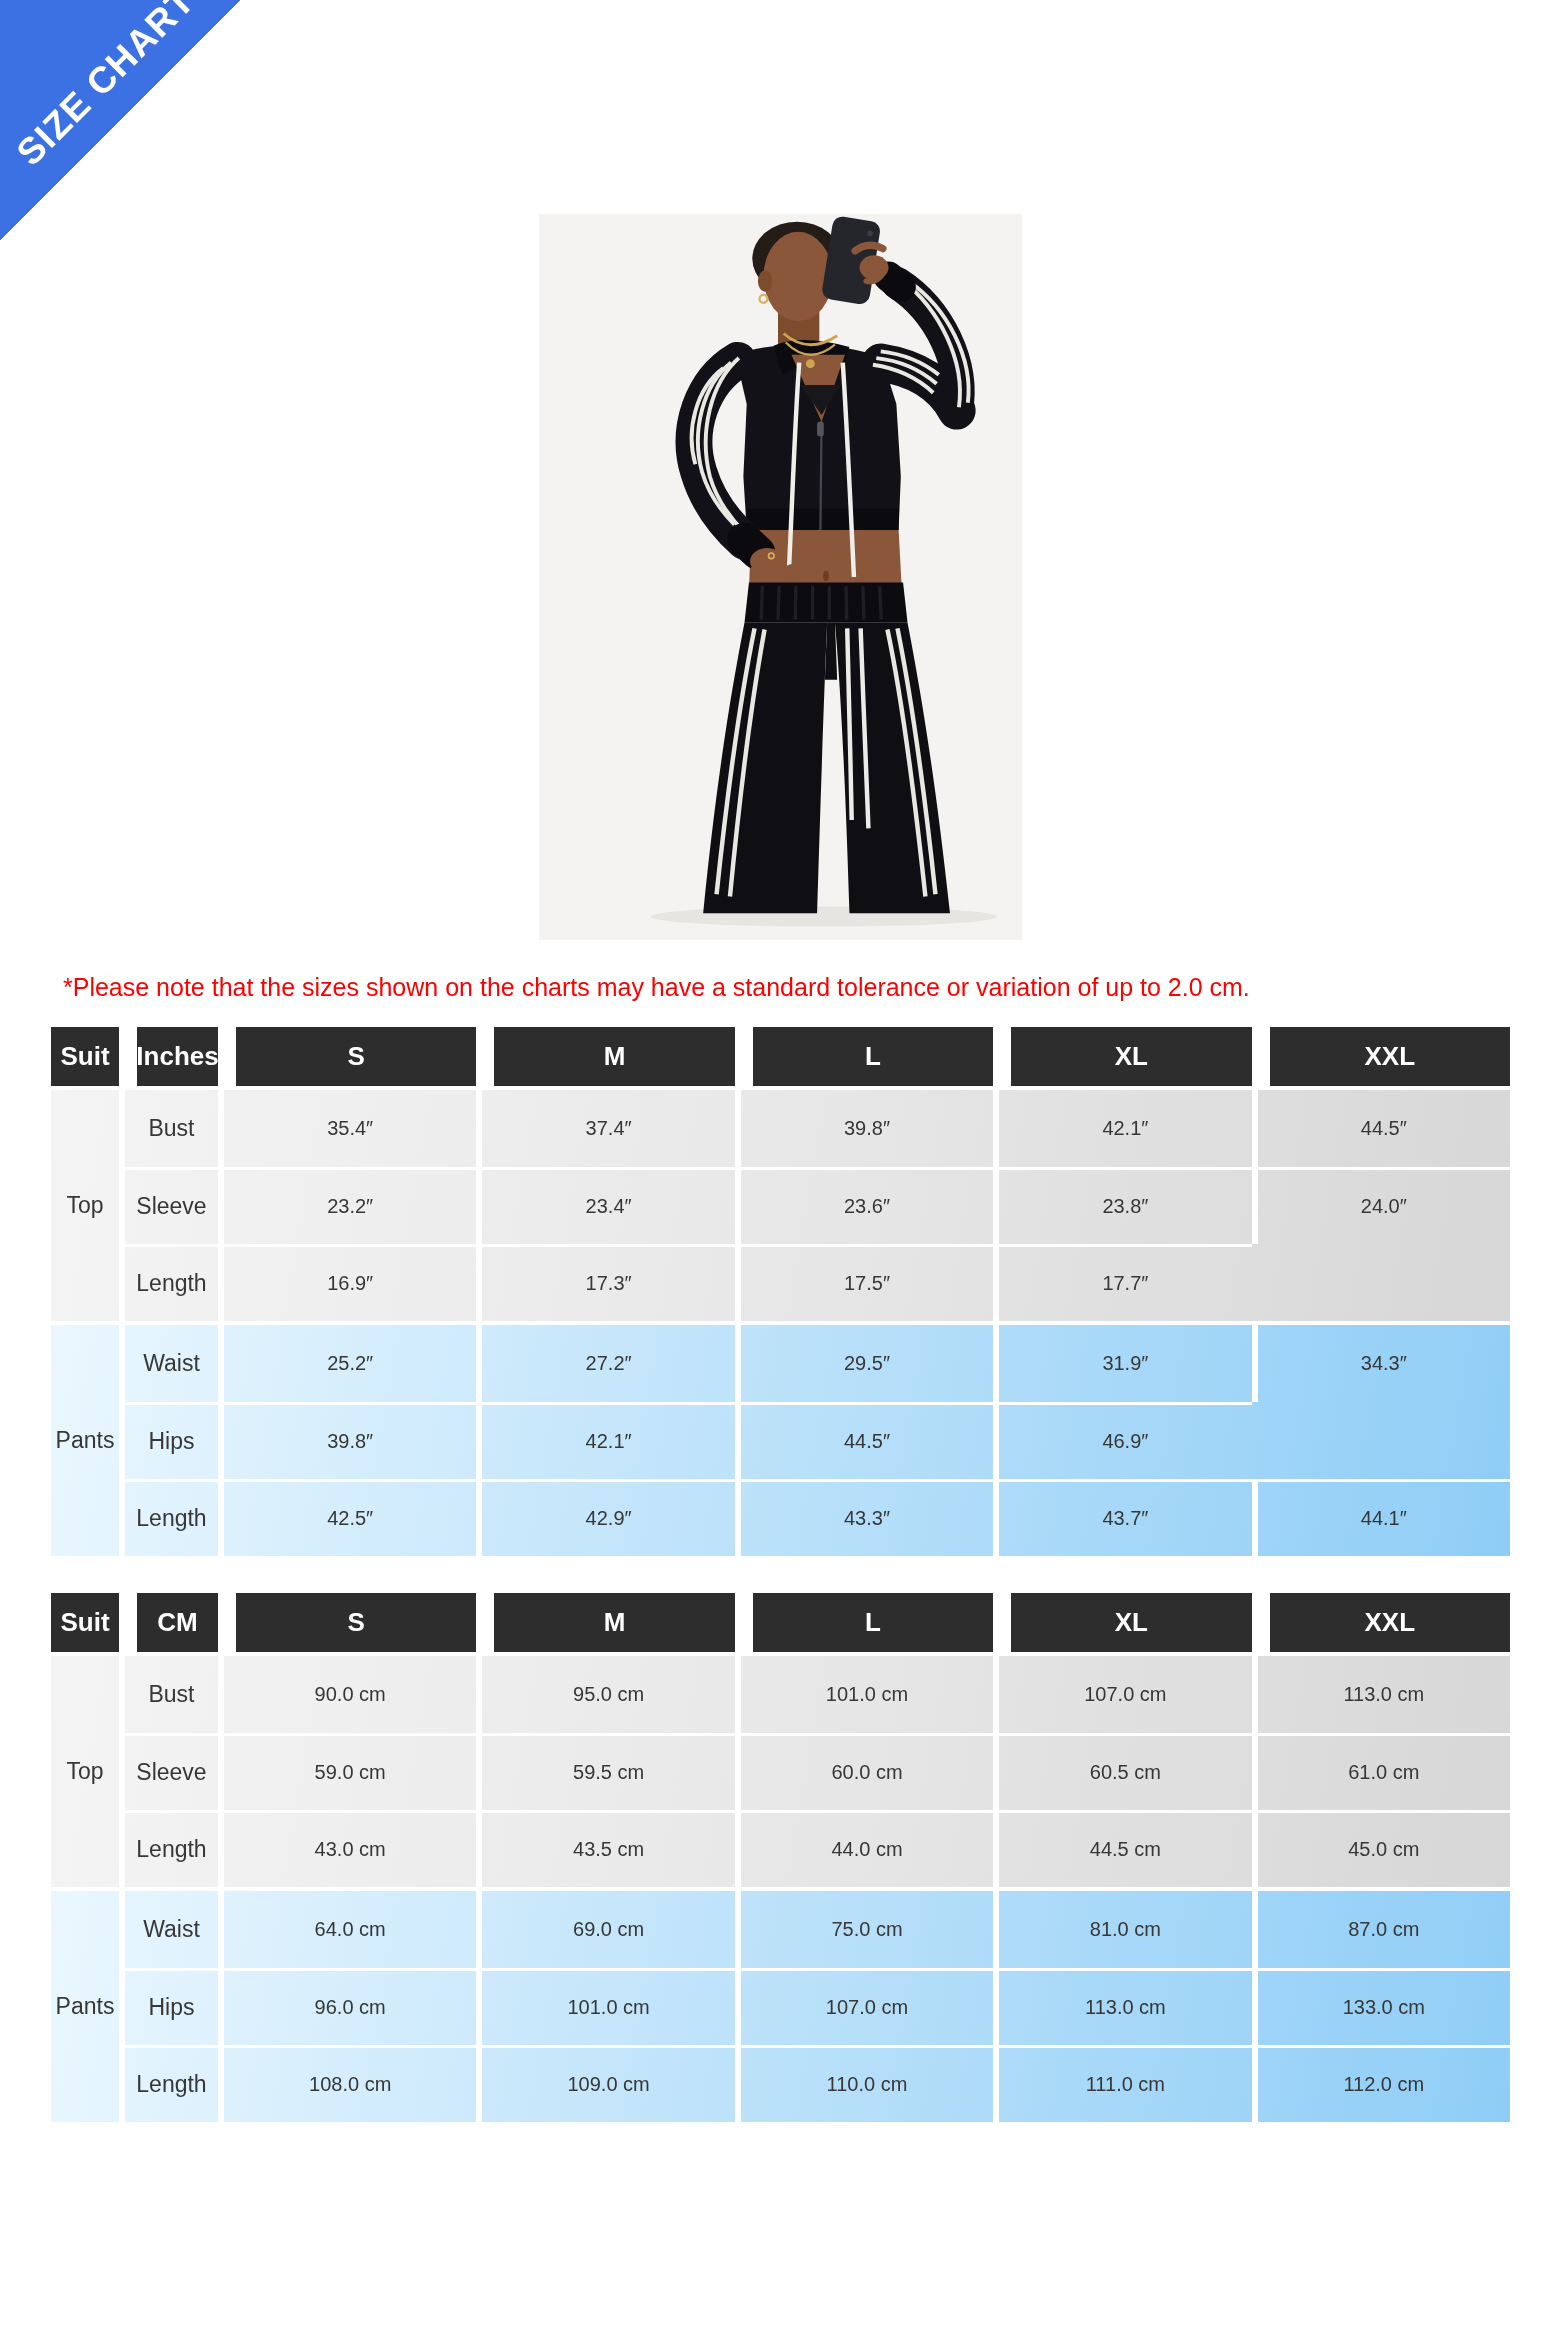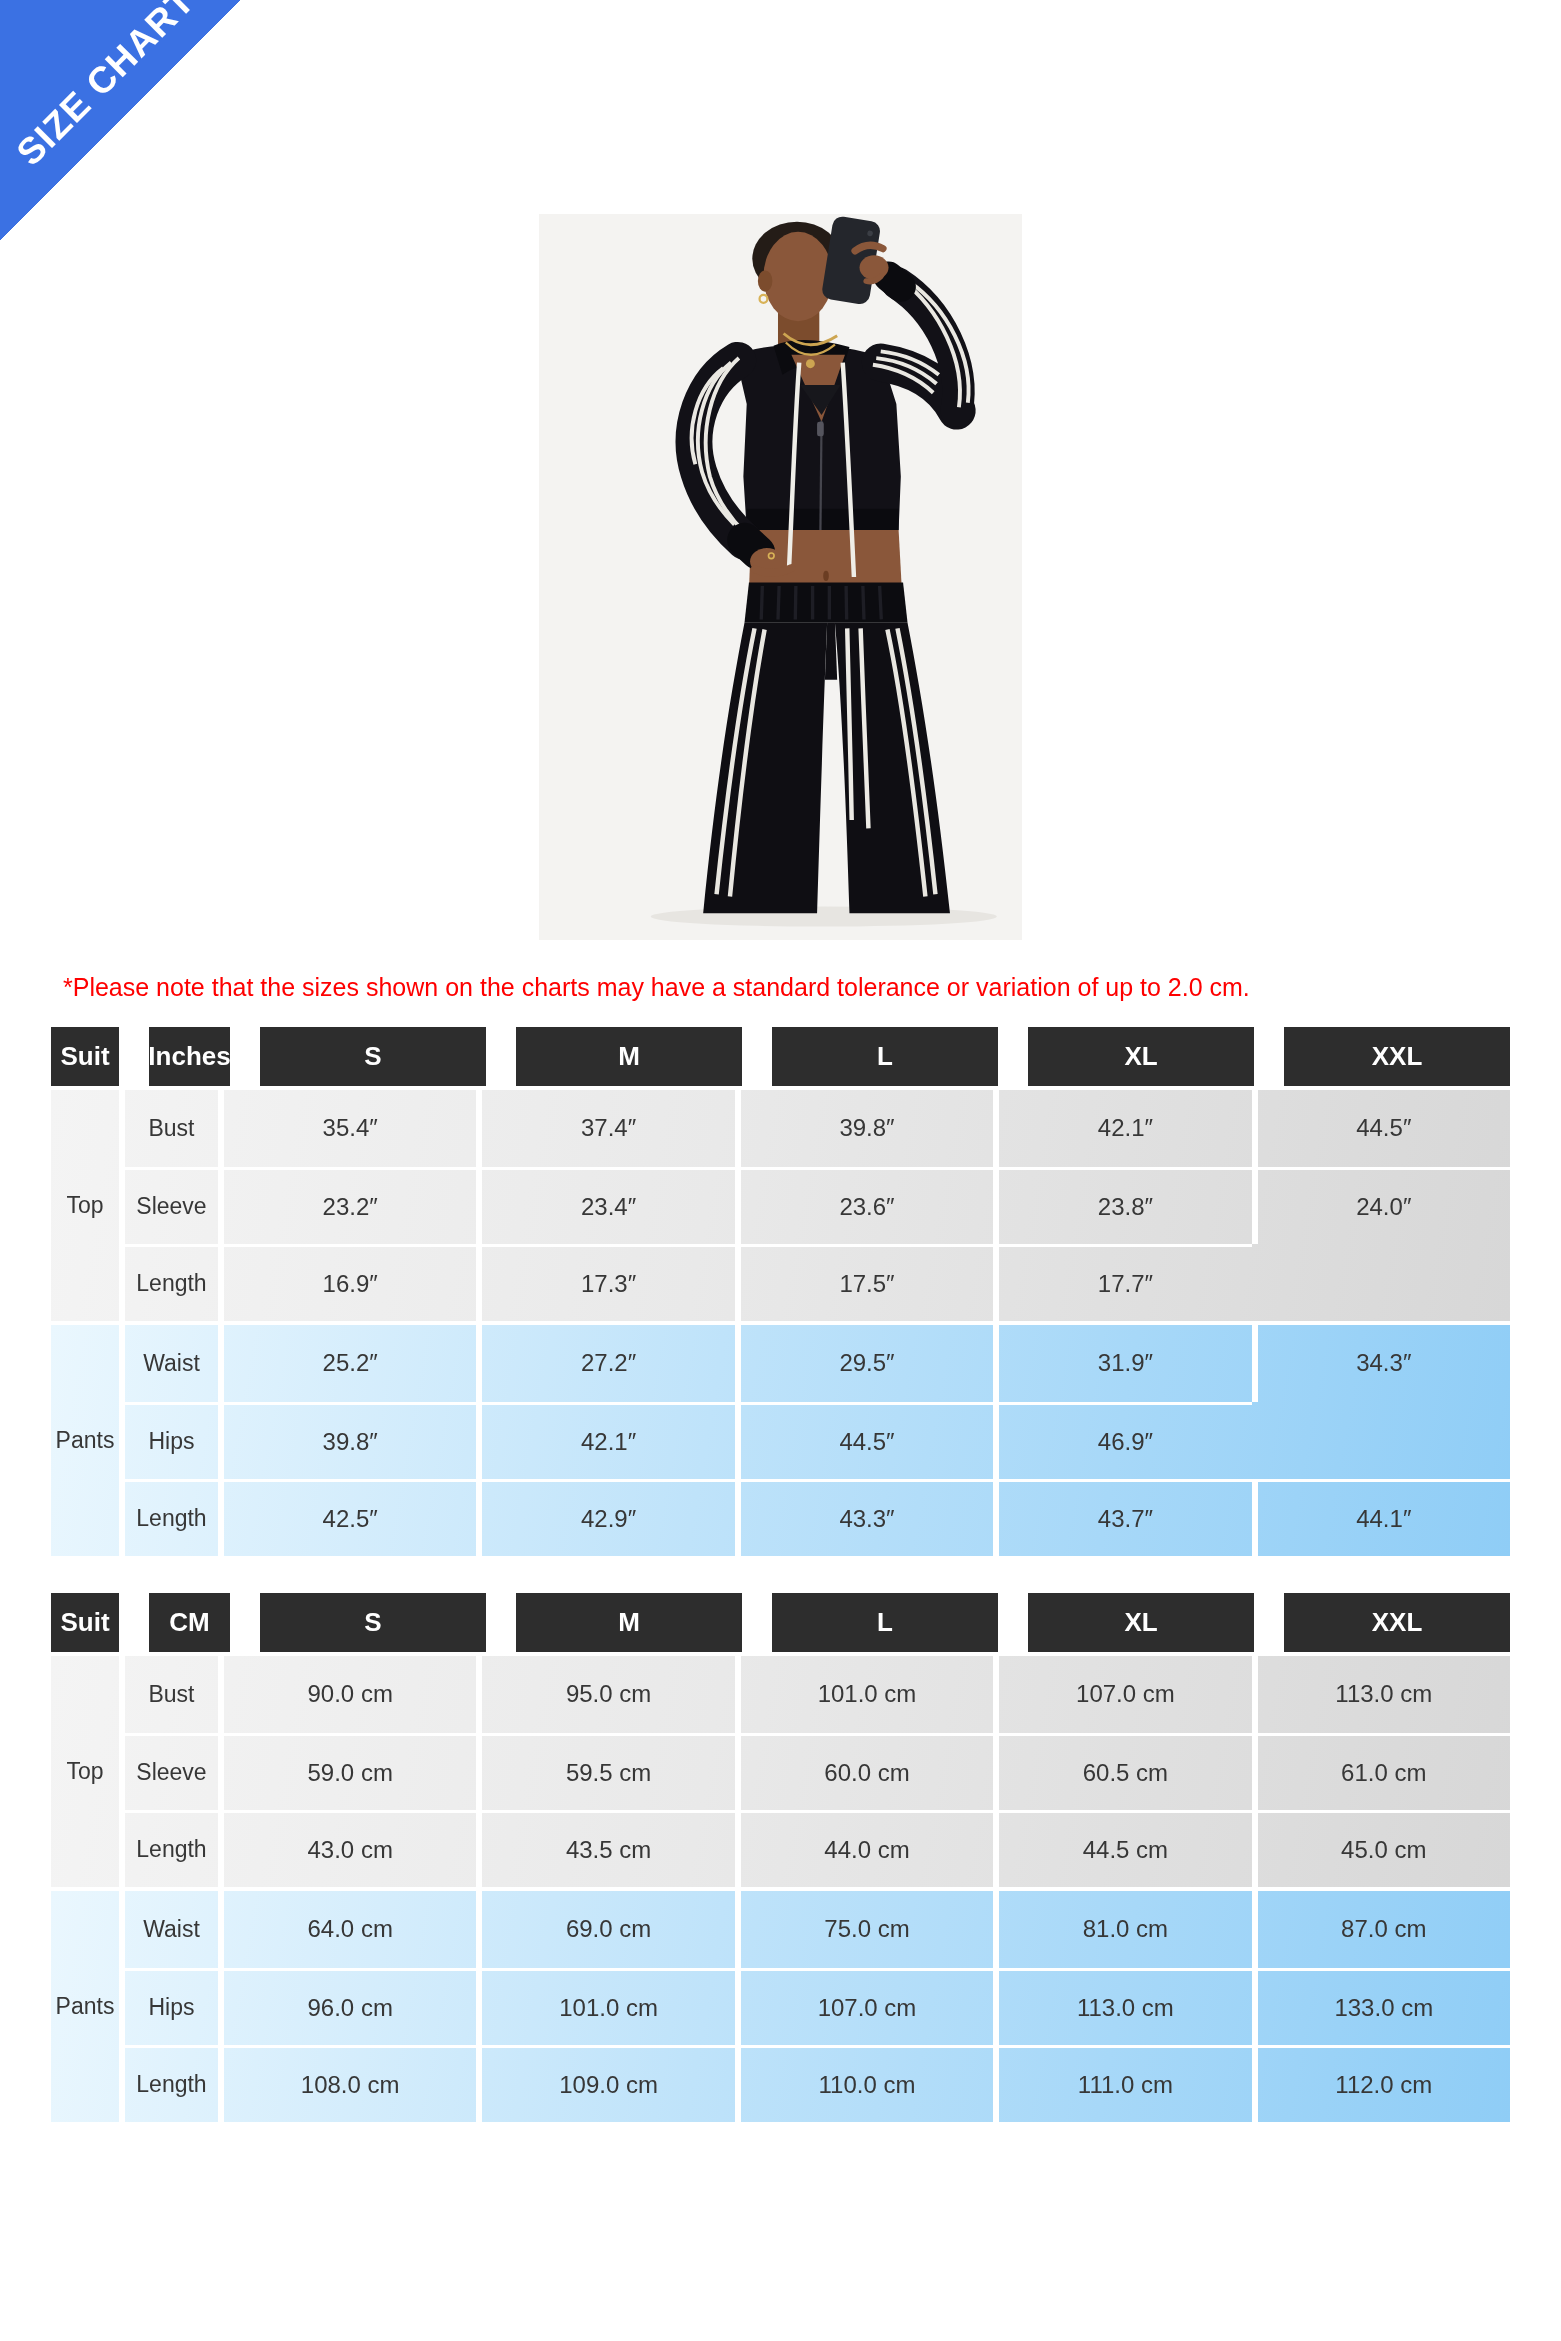--- a/index.html
+++ b/index.html
@@ -21,35 +21,35 @@
   
   .note{position:absolute; left:51px; top:959px; width:1474px; margin:12px;
         color:#fe0000; font-size:25px; line-height:32px;}
 
   
   .size-table{position:absolute; left:51px; width:1459px;}
   #table-inches{top:1027px;}
   #table-cm{top:1593px;}
 
   .trow, .tsection{display:grid; grid-template-columns:68px 99px repeat(5, 1fr);}
-  .trow.thead{grid-auto-rows:59px;gap:12px;}
+  .trow.thead{grid-auto-rows:59px;}
   .tsection{grid-auto-rows:77px; margin-top:3.9px;}
   .tsection.gray{background:linear-gradient(100deg, #f4f4f4 0%, #e9e9e9 45%, #d7d7d7 100%);}
   .tsection.blue{background:linear-gradient(100deg, #eaf7fe 0%, #bfe3fa 45%, #8fcdf6 100%);}
 
   .hcell{background:#2d2d2d; color:#ffffff; font-weight:bold; font-size:26px;
          display:flex; align-items:center; justify-content:center; box-sizing:border-box;}
   .hcell + .hcell{border-left:6.1px solid #ffffff;margin-left:12px;}
 
   .group-cell{grid-column:1; grid-row:1 / span 3; display:flex; align-items:center; justify-content:center;
          font-size:23px; color:#373737; box-sizing:border-box;}
   .label-cell{grid-column:2; font-size:23px; color:#373737;
          display:flex; align-items:center; justify-content:center;
          border-left:6.1px solid #ffffff; box-sizing:border-box;}
-  .value-cell{font-size:24px; color:#373737;
+  .value-cell{font-size:20px; color:#373737;
          display:flex; align-items:center; justify-content:center;
          border-left:6.1px solid #ffffff; box-sizing:border-box;}
   .rt{border-top:3.9px solid #ffffff;}
 </style>
 </head>
 <body>
 
 <div class="page">
 
   <div class="ribbon">

